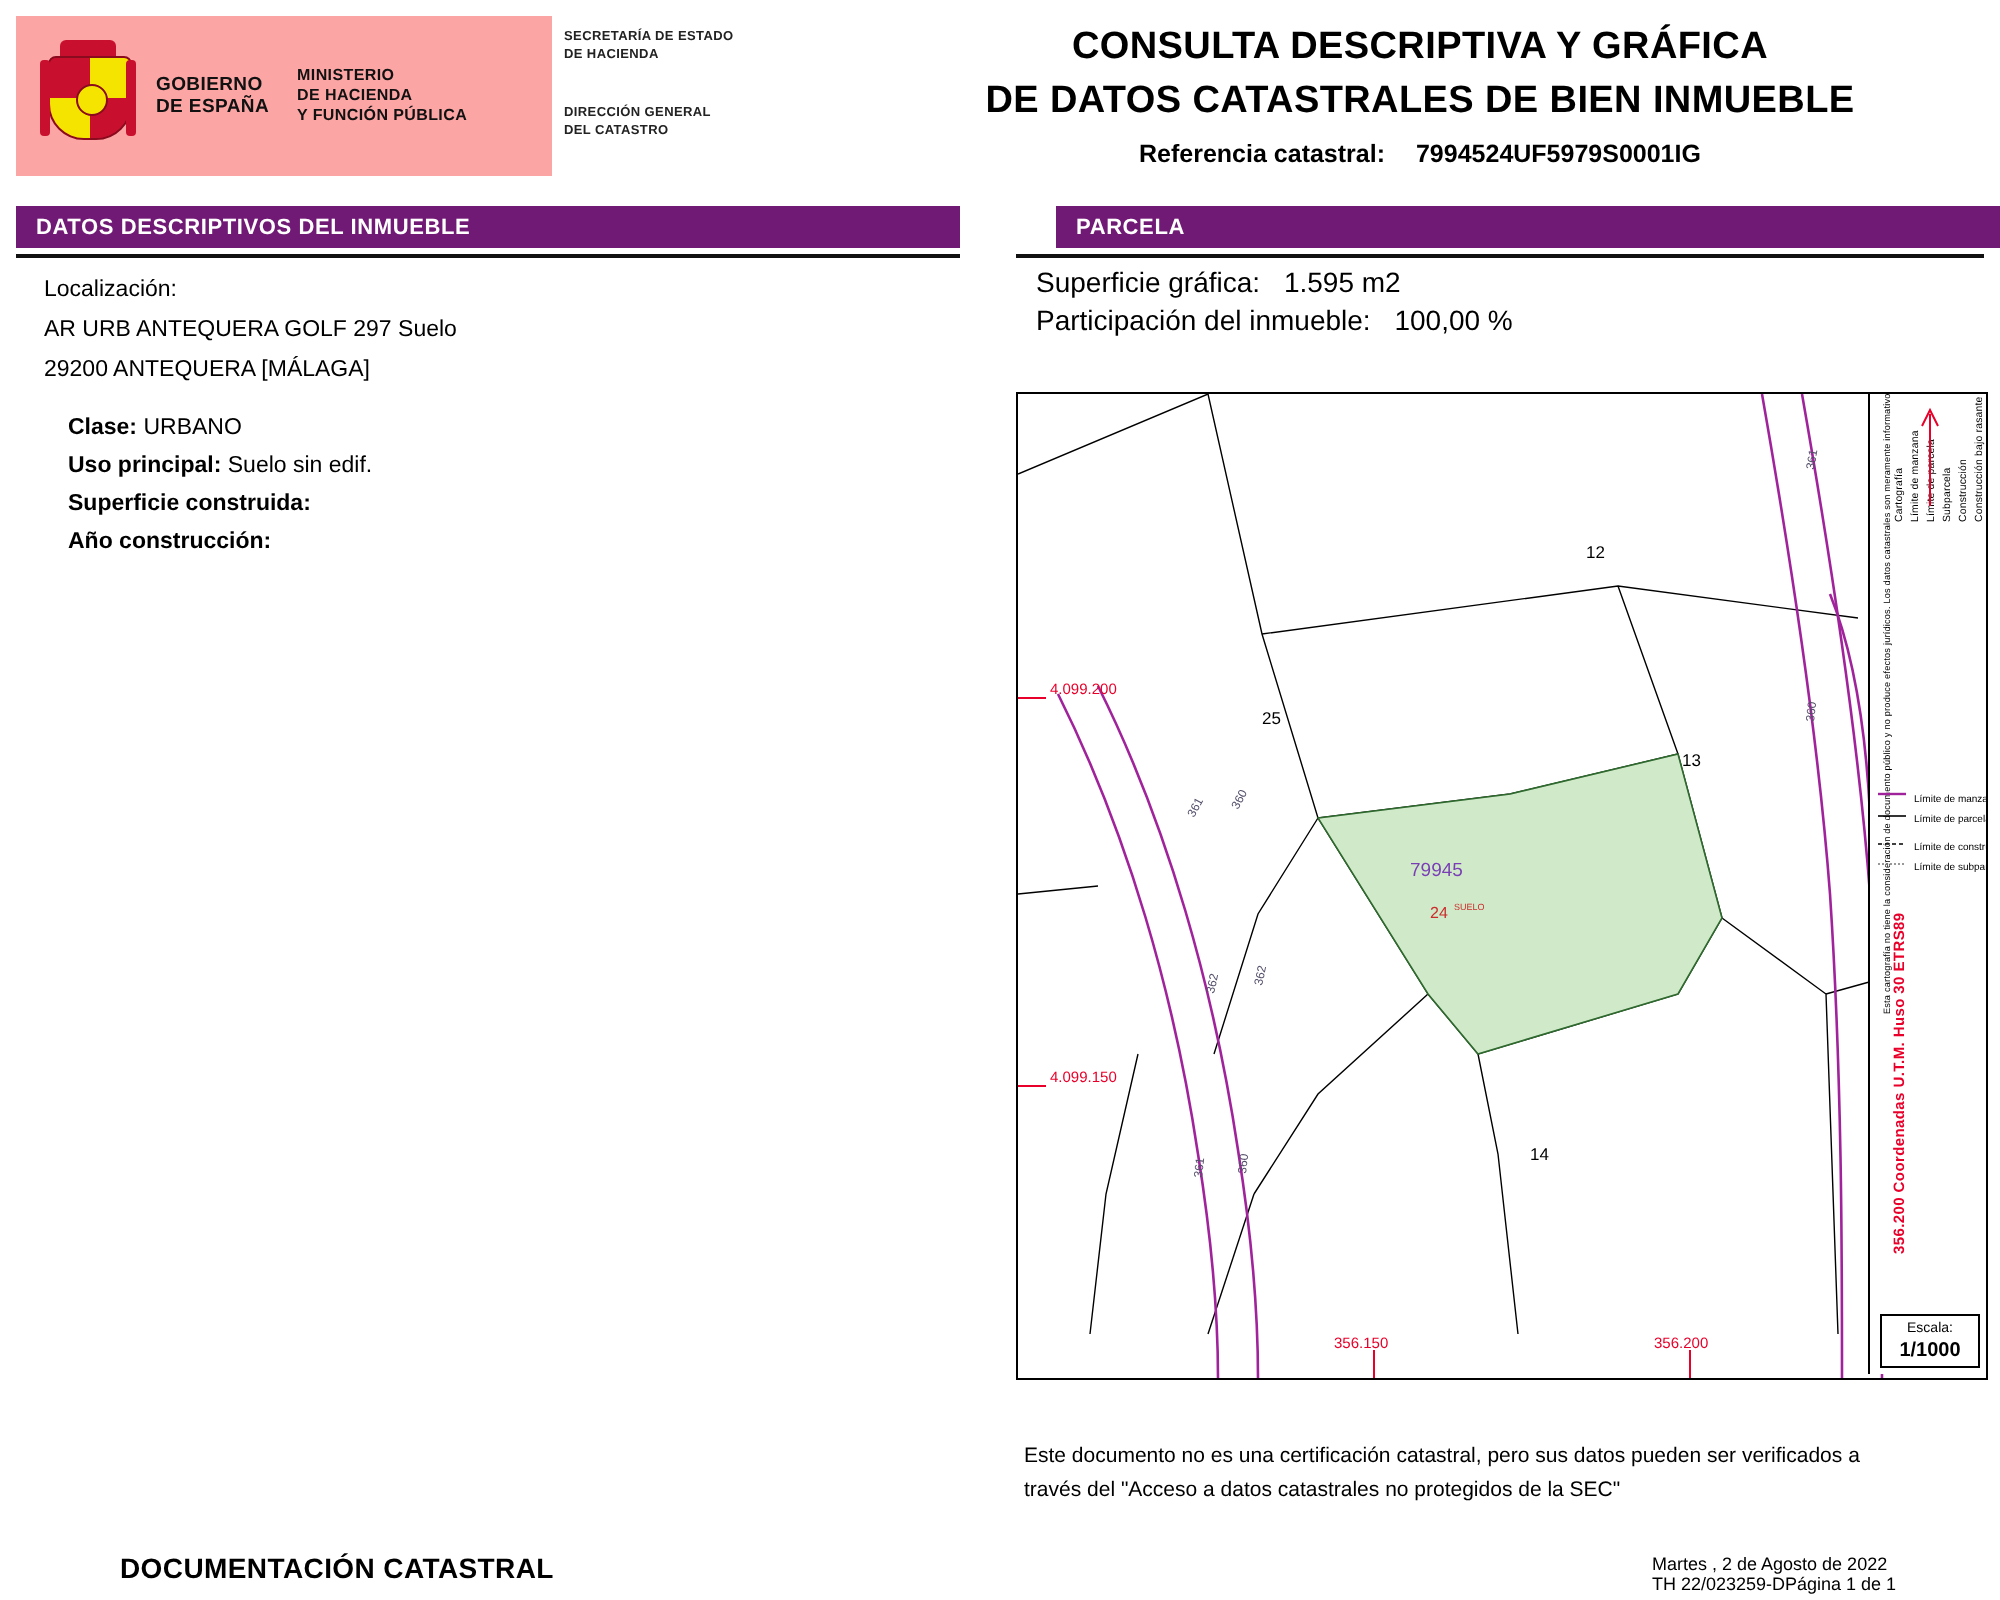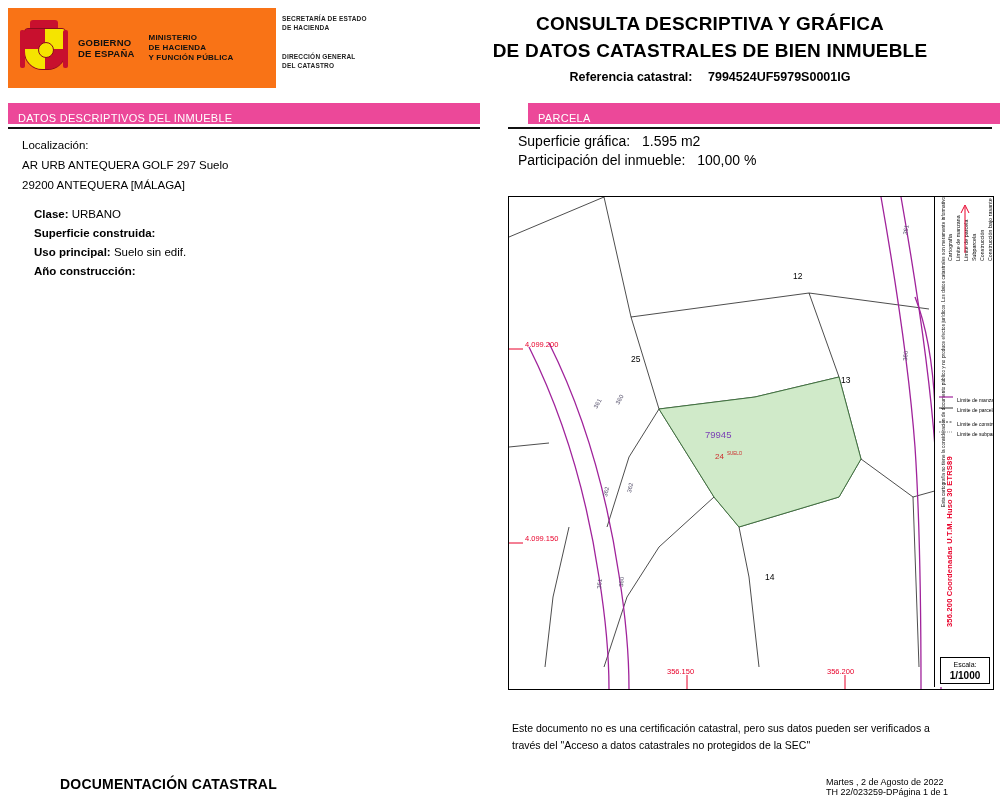--- a/index.html
+++ b/index.html
@@ -20,21 +20,21 @@
   .header {
     position: absolute;
     top: 0; left: 0;
     width: 1000px;
     height: 96px;
   }
   .logo-block {
     position: absolute;
     left: 8px; top: 8px;
     width: 268px; height: 80px;
-    background: #f97316;
+    background: #fca5a5;
     display: flex;
     align-items: center;
   }
   .coat {
     width: 48px; height: 56px;
     margin-left: 12px;
     position: relative;
     flex: 0 0 auto;
   }
   .coat .crown {
@@ -134,27 +134,27 @@
   .ref-line .refval {
     font-weight: bold;
     margin-left: 12px;
     text-align: right;
   }
 
   
   .bar {
     position: absolute;
     height: 21px;
-    background: #ec4899;
+    background: #701a75;
     color: #fff;
     font-size: 11px;
-    font-weight: normal;
+    font-weight: bold;
     letter-spacing: 0.3px;
     display: flex;
-    align-items: flex-end;
+    align-items: center;
     padding-left: 10px;
     box-sizing: border-box;
   }
   .bar-left { left: 8px; top: 103px; width: 472px; }
   .bar-right { left: 528px; top: 103px; width: 490px; }
   .bar-underline {
     position: absolute;
     height: 2px;
     background: #111;
   }
@@ -336,26 +336,26 @@
 <div class="left-panel">
   <div>Localización:</div>
   <div class="addr-line">AR URB ANTEQUERA GOLF 297 Suelo</div>
   <div class="addr-line">29200 ANTEQUERA [MÁLAGA]</div>
   <div class="gap"></div>
   <div>
     <span class="lbl">Clase:</span>
     <span class="val">URBANO</span>
   </div>
   <div>
+    <span class="lbl">Uso principal:</span>
+    <span class="val">Suelo sin edif.</span>
+  </div>
+  <div>
     <span class="lbl">Superficie construida:</span>
     <span class="val"></span>
-  </div>
-  <div>
-    <span class="lbl">Uso principal:</span>
-    <span class="val">Suelo sin edif.</span>
   </div>
   <div>
     <span class="lbl">Año construcción:</span>
     <span class="val"></span>
   </div>
 </div>
 
 <div class="right-panel">
   <div class="row">
     <span>Superficie gráfica:</span>

